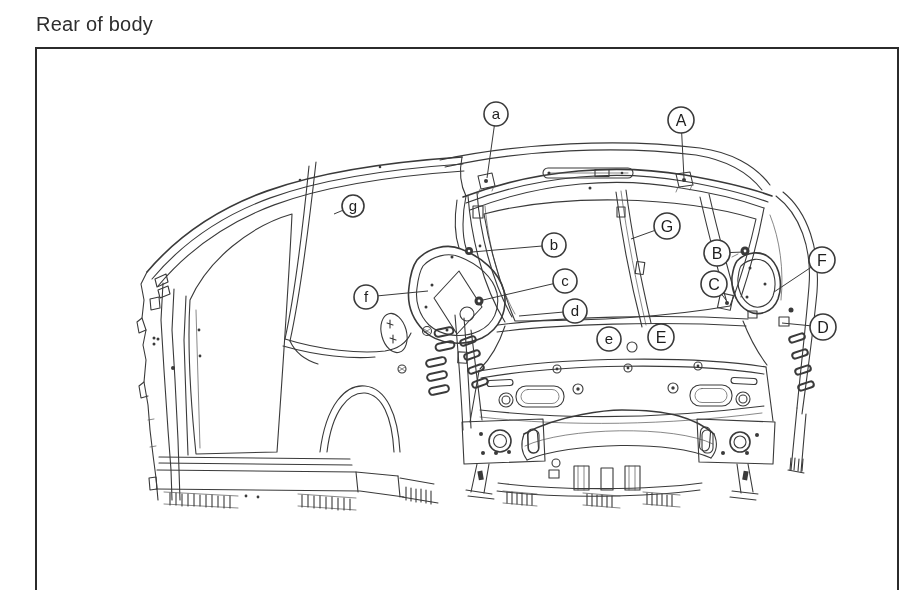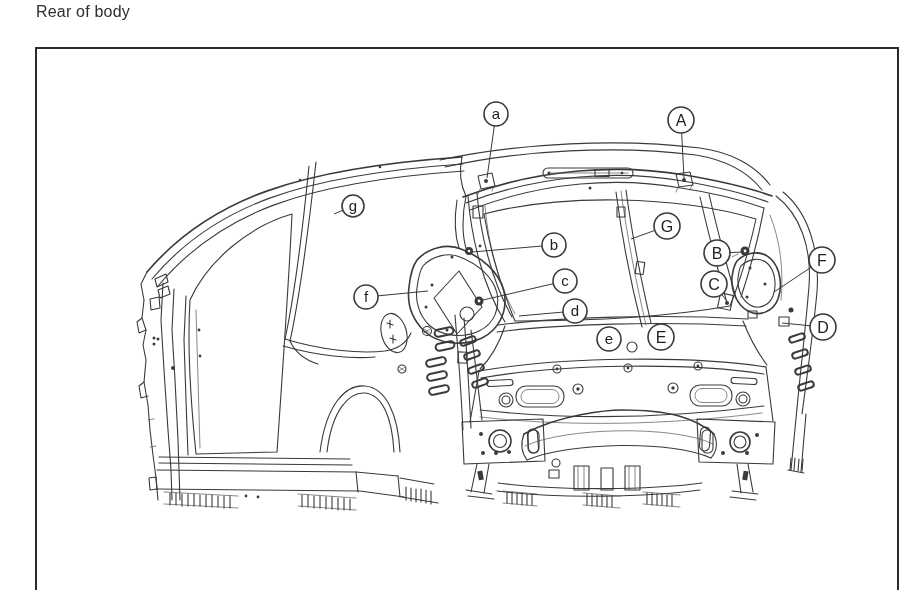--- a/index.html
+++ b/index.html
@@ -1,21 +1,21 @@
 <!DOCTYPE html>
 <html><head>
 <meta charset="utf-8">
 <style>
   html,body{margin:0;padding:0;background:#ffffff;}
   .page{
     position:relative;width:920px;height:590px;background:#fff;overflow:hidden;
     font-family:"Liberation Sans",sans-serif;
   }
   .page-title{
-    position:absolute;left:36px;top:2px;font-size:16px;line-height:20px;
+    position:absolute;left:36px;top:14px;font-size:20px;line-height:20px;
     color:#2e2e2e;letter-spacing:.2px;
   }
   .figure-frame{
     position:absolute;left:35px;top:47px;width:864px;height:560px;
     border:2px solid #2b2b2b;border-bottom:none;background:#fff;box-sizing:border-box;
   }
   svg.art{position:absolute;left:0;top:0;}
   svg .ln{fill:none;stroke:#3a3a3a;stroke-width:1.1;stroke-linecap:round;stroke-linejoin:round;}
   svg .ln2{fill:none;stroke:#3a3a3a;stroke-width:1.6;stroke-linecap:round;stroke-linejoin:round;}
   svg .thin{fill:none;stroke:#555;stroke-width:.7;stroke-linecap:round;}

